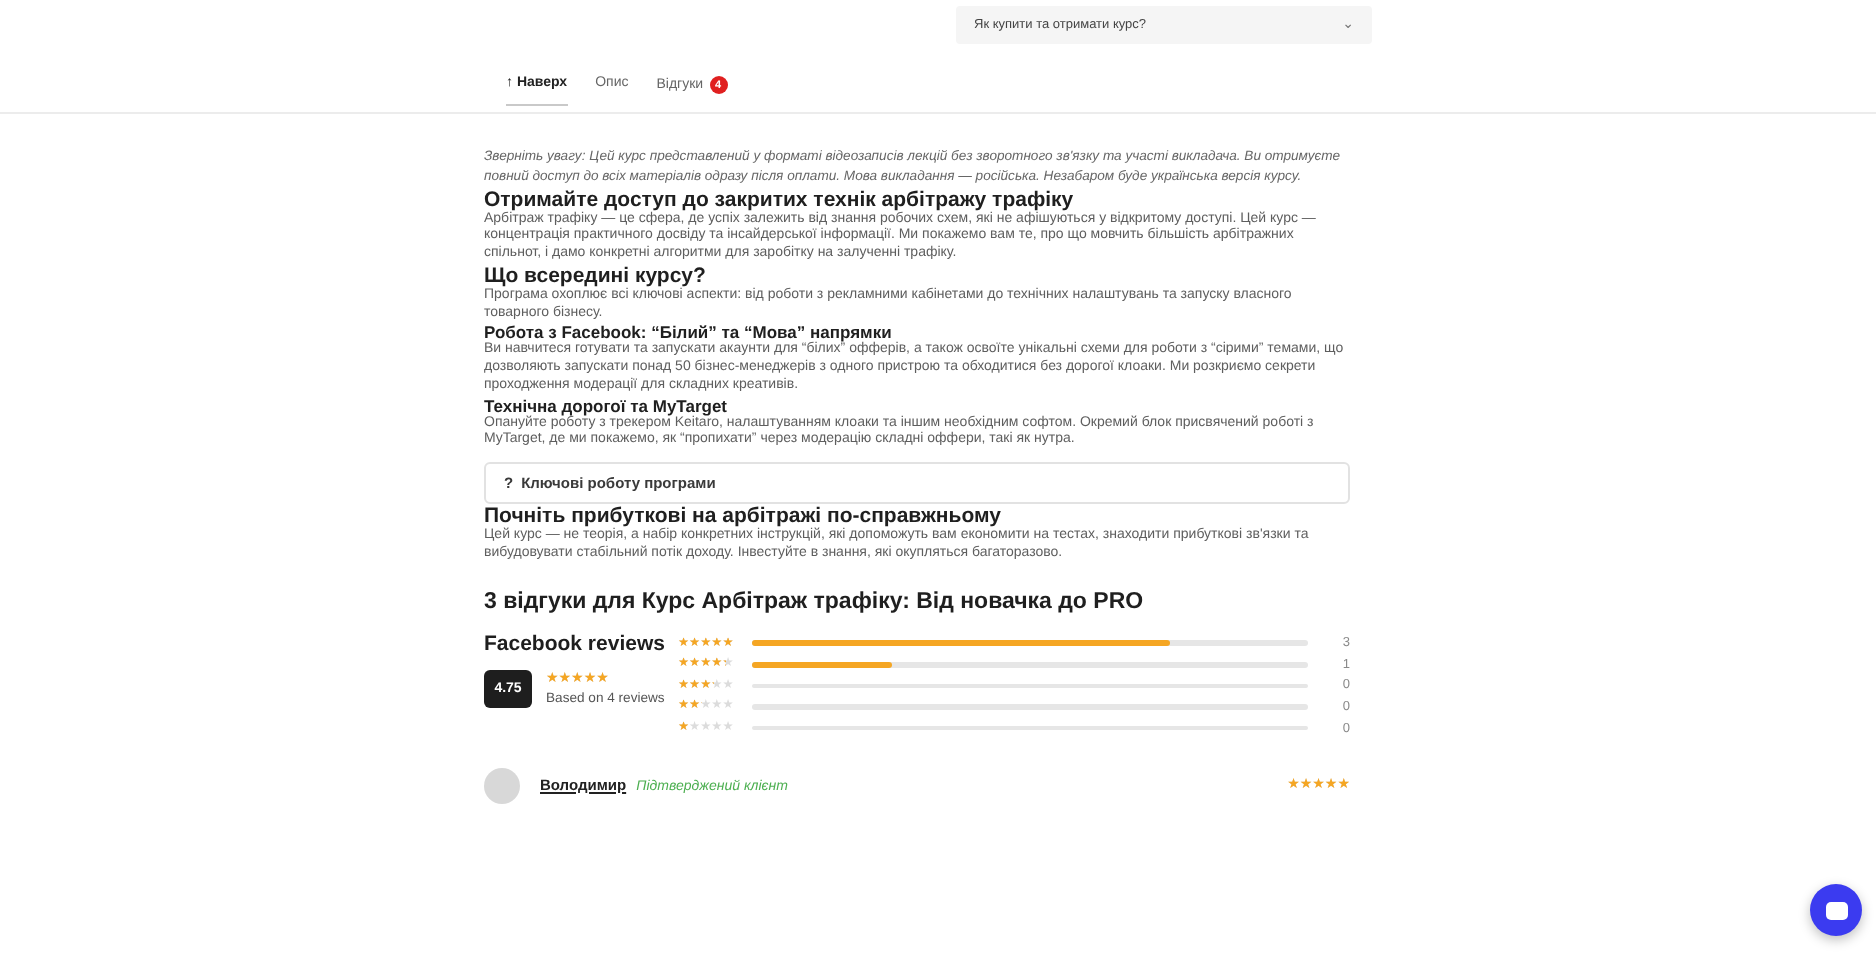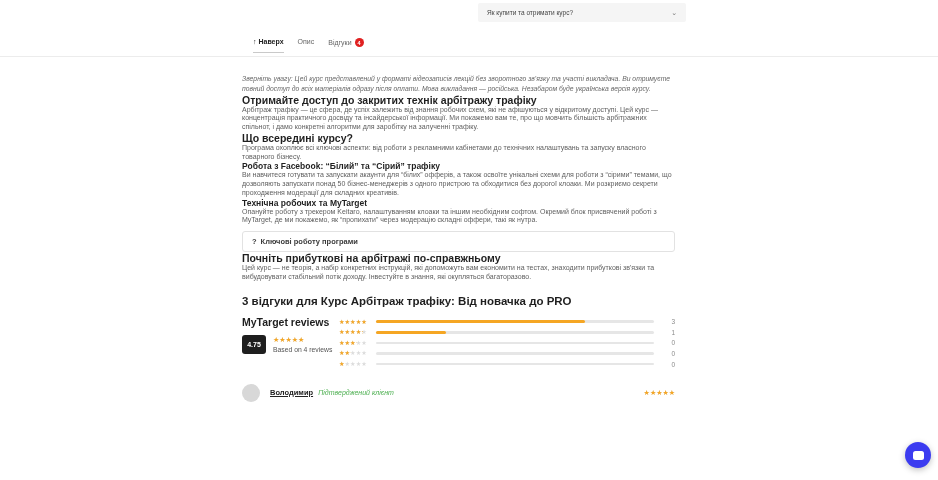--- a/index.html
+++ b/index.html
@@ -110,39 +110,39 @@
 <div class="content">
 
   <p class="notice">Зверніть увагу: Цей курс представлений у форматі відеозаписів лекцій без зворотного зв'язку та участі викладача. Ви отримуєте повний доступ до всіх матеріалів одразу після оплати. Мова викладання — російська. Незабаром буде українська версія курсу.</p>
 
   <h2 class="sec mt8">Отримайте доступ до закритих технік арбітражу трафіку</h2>
   <p class="body mt6">Арбітраж трафіку — це сфера, де успіх залежить від знання робочих схем, які не афішуються у відкритому доступі. Цей курс — концентрація практичного досвіду та інсайдерської інформації. Ми покажемо вам те, про що мовчить більшість арбітражних спільнот, і дамо конкретні алгоритми для заробітку на залученні трафіку.</p>
 
   <h2 class="sec mt21">Що всередині курсу?</h2>
   <p class="body mt6">Програма охоплює всі ключові аспекти: від роботи з рекламними кабінетами до технічних налаштувань та запуску власного товарного бізнесу.</p>
 
-  <h3 class="sec mt11">Робота з Facebook: “Білий” та “Сірий” трафіку</h3>
+  <h3 class="sec mt11">Робота з Facebook: “Білий” та “Мова” напрямки</h3>
   <p class="body mt7">Ви навчитеся готувати та запускати акаунти для “білих” офферів, а також освоїте унікальні схеми для роботи з “сірими” темами, що дозволяють запускати понад 50 бізнес-менеджерів з одного пристрою та обходитися без дорогої клоаки. Ми розкриємо секрети проходження модерації для складних креативів.</p>
 
-  <h3 class="sec mt14">Технічна робочих та MyTarget</h3>
+  <h3 class="sec mt14">Технічна дорогої та MyTarget</h3>
   <p class="body mt7">Опануйте роботу з трекером Keitaro, налаштуванням клоаки та іншим необхідним софтом. Окремий блок присвячений роботі з MyTarget, де ми покажемо, як “пропихати” через модерацію складні оффери, такі як нутра.</p>
 
   <div class="accordion">
     <span>?</span>
     <span>Ключові роботу програми</span>
   </div>
 
   <h2 class="sec mt11">Почніть прибуткові на арбітражі по-справжньому</h2>
   <p class="body mt7">Цей курс — не теорія, а набір конкретних інструкцій, які допоможуть вам економити на тестах, знаходити прибуткові зв'язки та вибудовувати стабільний потік доходу. Інвестуйте в знання, які окупляться багаторазово.</p>
 
   <h2 class="reviews-title">3 відгуки для Курс Арбітраж трафіку: Від новачка до PRO</h2>
 
   <div class="summary">
     <div class="sum-left">
-      <div class="sum-heading">MyTarget reviews</div>
+      <div class="sum-heading">Facebook reviews</div>
       <div class="sum-score-row">
         <div class="score-box">4.75</div>
         <div class="sum-stars-col">
           <span class="stars">★★★★★<span class="fill" style="width: 95%;">★★★★★</span></span>
           <span class="based">Based on 4 reviews</span>
         </div>
       </div>
     </div>
     <div class="hist">
         <div class="hist-row">

